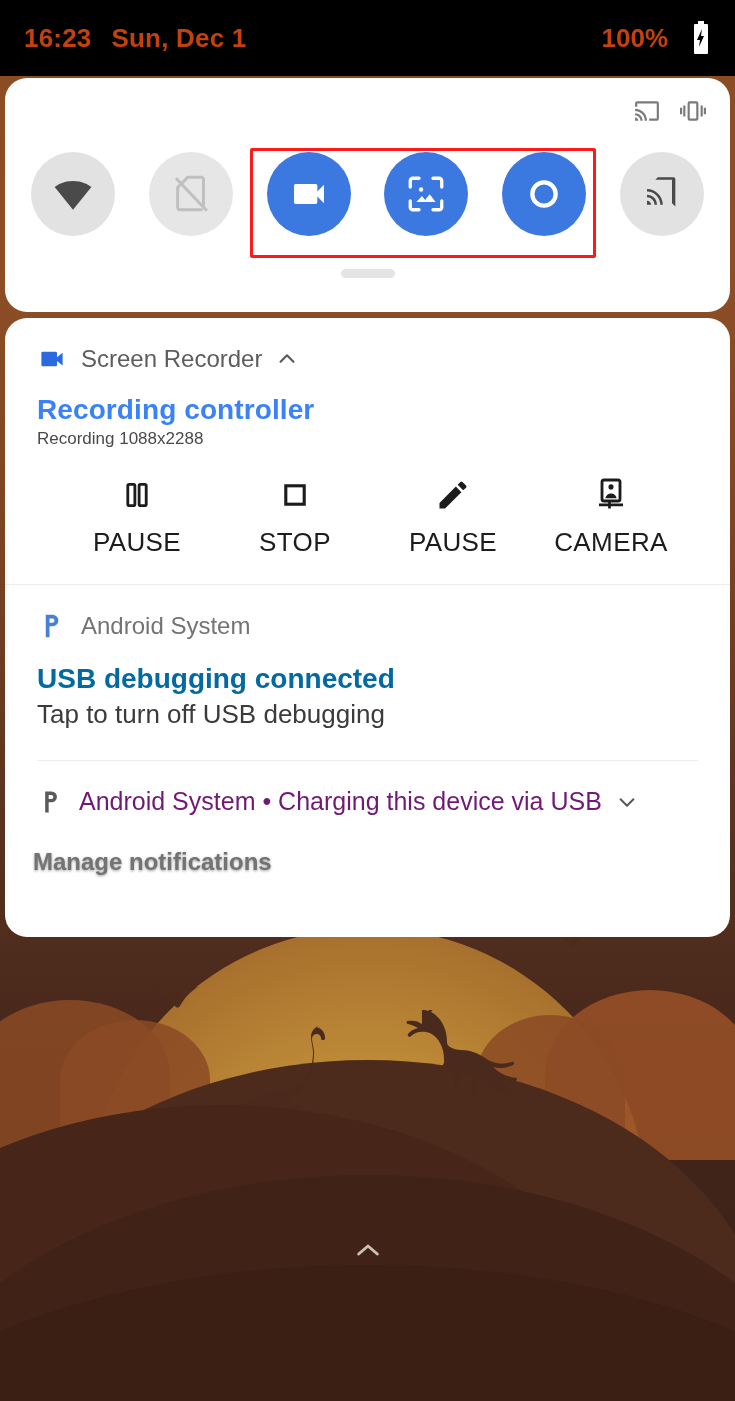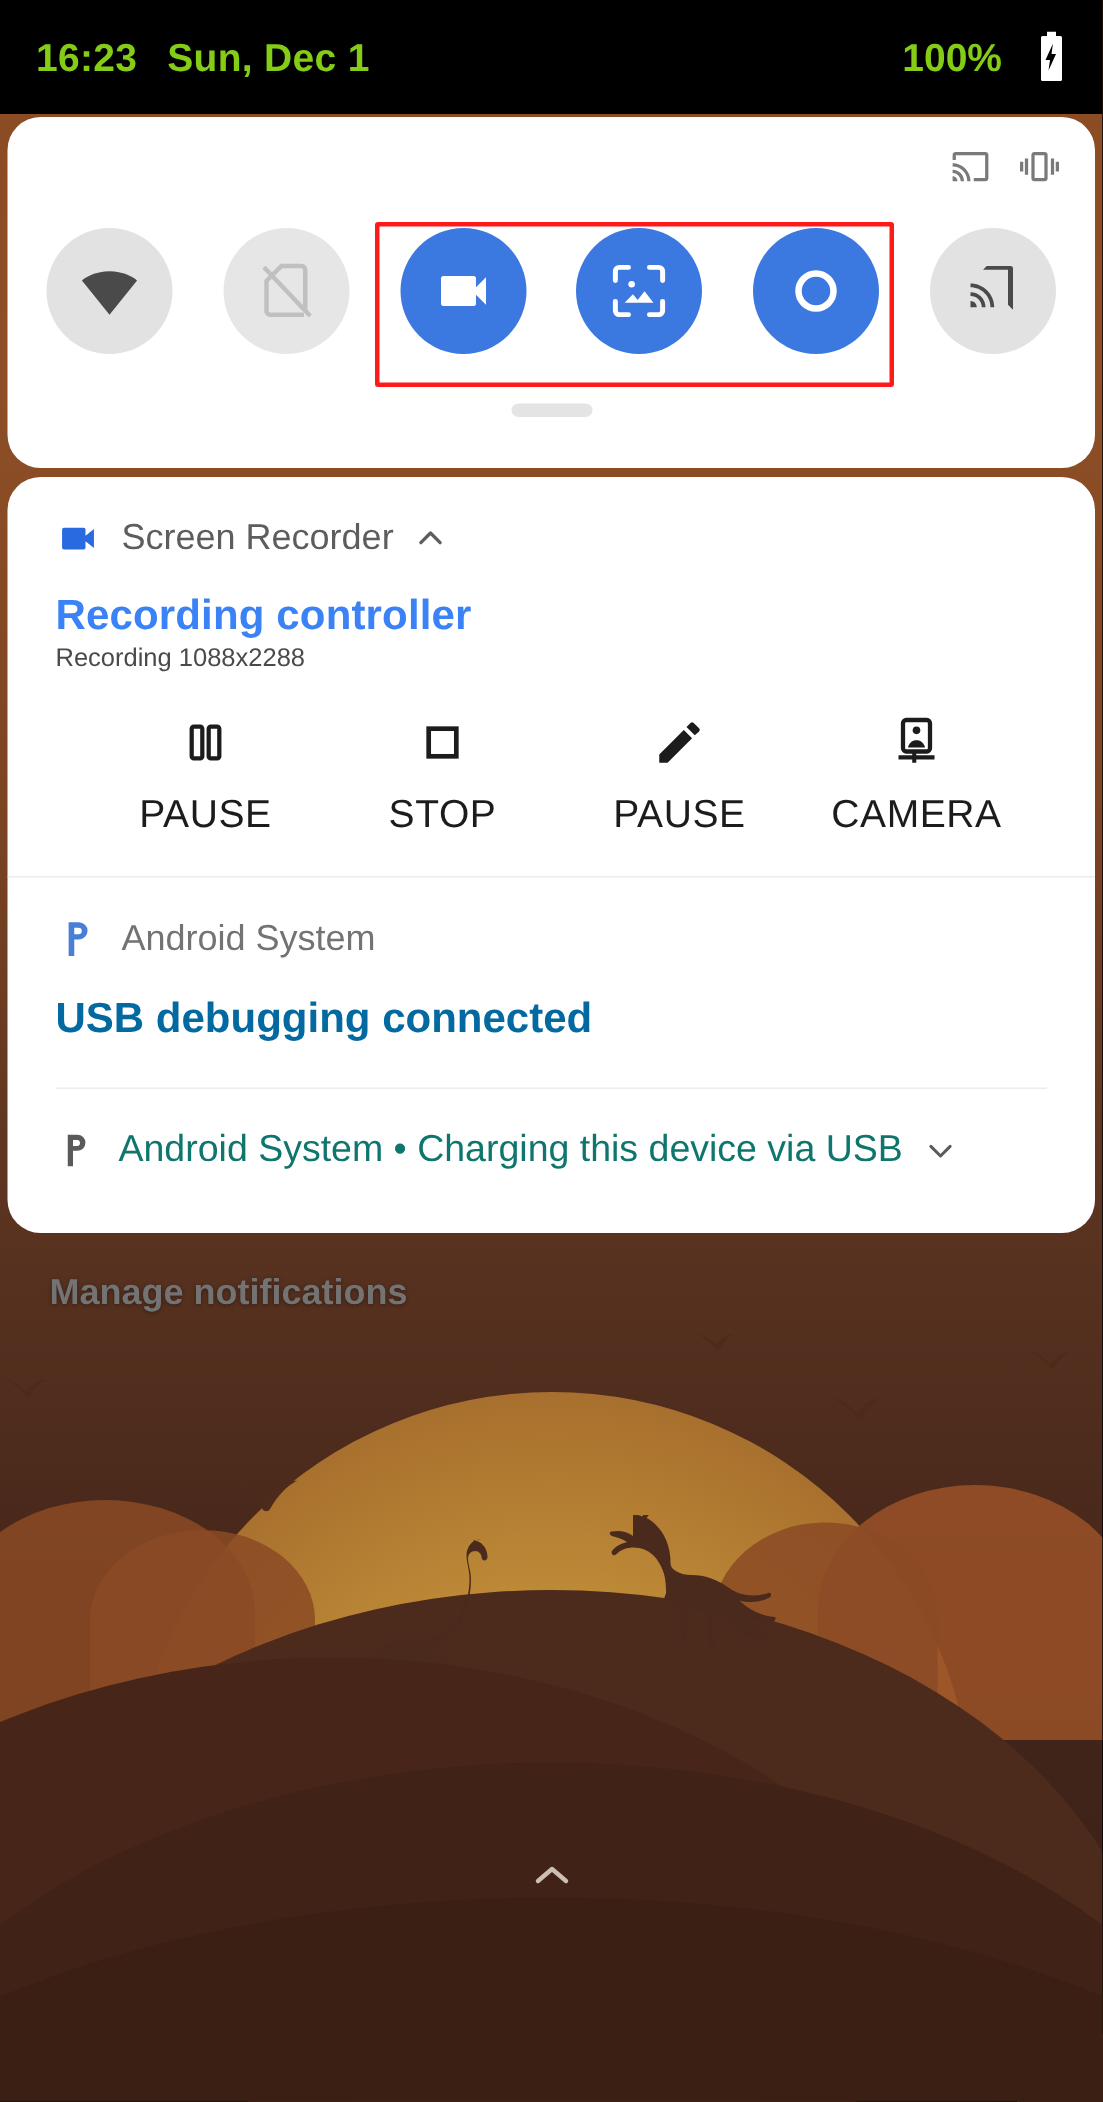--- a/index.html
+++ b/index.html
@@ -36,21 +36,21 @@
   .h2 { top:1105px; height:320px; background:#472619; left:-30%; width:120%; }
   .h3 { top:1175px; height:300px; background:#402217; left:-15%; width:130%; }
   .h4 { top:1265px; height:260px; background:#3b1f15; left:-25%; width:150%; }
 
   .dino { position:absolute; }
   .bird { position:absolute; }
 
   
   #status-bar {
     position:absolute; left:0; top:0; width:735px; height:76px;
-    background:#000; color:#84cc16;
+    background:#000; color:#c2410c;
     display:flex; align-items:center; justify-content:space-between;
     padding:0 24px;
   }
   #status-left { display:flex; align-items:center; gap:20px; }
   #status-left span { font-size:26px; font-weight:bold; letter-spacing:.2px; }
   #status-right { display:flex; align-items:center; gap:23px; }
   #battery-pct { font-size:26px; font-weight:bold; }
 
   
   #qs-panel {
@@ -77,21 +77,21 @@
     position:absolute; left:50%; transform:translateX(-50%); bottom:34px;
     width:54px; height:9px; border-radius:5px; background:#e4e4e4;
   }
   #qs-highlight {
     position:absolute; left:250px; top:148px; width:346px; height:110px;
     border:3px solid #ff1a1a; border-radius:2px; pointer-events:none;
   }
 
   
   #notif-card {
-    position:absolute; left:5px; top:318px; width:725px; height:504px;
+    position:absolute; left:5px; top:318px; width:725px; height:619px;
     background:#fff; border-radius:22px; overflow:hidden;
   }
   .notif { padding:0 32px; }
   .notif-header {
     display:flex; align-items:center; gap:14px; padding-top:26px;
   }
   .notif-app { font-size:24px; color:#5d5d5d; }
   .notif-app.blue { color:#737373; }
   .chev { width:22px; height:22px; flex:0 0 auto; }
 
@@ -107,21 +107,21 @@
   .action-label { font-size:26px; color:#1c1c1c; margin-top:8px; letter-spacing:.4px; }
 
   .divider { height:1px; background:#ececec; margin-top:26px; }
 
   .nt-title { font-size:28px; font-weight:bold; color:#0369a1; margin-top:22px; }
   .nt-body  { font-size:26px; color:#3b3b3b; margin-top:4px; }
 
   #notif-collapsed {
     display:flex; align-items:center; gap:14px; padding:26px 32px 0 32px;
   }
-  #notif-collapsed .txt { font-size:25px; color:#0f766e; }
+  #notif-collapsed .txt { font-size:25px; color:#701a75; }
 
   
   #manage-notifications {
     position:absolute; left:33px; top:848px;
     font-size:24px; font-weight:bold; color:#737373;
     text-shadow:0 1px 3px rgba(0,0,0,.4);
   }
   #collapse-handle {
     position:absolute; left:50%; top:1235px; transform:translateX(-50%);
     width:44px; height:30px;
@@ -311,20 +311,21 @@
   <div class="divider"></div>
 
   <div class="notif">
     <div class="notif-header">
       <svg width="30" height="30" viewBox="0 0 24 24">
         <path fill="#4a7fd6" d="M7 3h5.5a4.6 4.6 0 010 9.2H10V21H7V3zm3 3v3.4h2.3a1.7 1.7 0 000-3.4H10z"></path>
       </svg>
       <span class="notif-app blue">Android System</span>
     </div>
     <div class="nt-title">USB debugging connected</div>
+    <div class="nt-body">Tap to turn off USB debugging</div>
     <div class="divider" style="margin-top:30px;"></div>
   </div>
 
   <div id="notif-collapsed">
     <svg width="28" height="28" viewBox="0 0 24 24">
       <path fill="#5a5a5a" d="M7 3h5.5a4.6 4.6 0 010 9.2H10V21H7V3zm3 3v3.4h2.3a1.7 1.7 0 000-3.4H10z"></path>
     </svg>
     <span class="txt">Android System • Charging this device via USB</span>
     <svg class="chev" viewBox="0 0 24 24">
       <path fill="none" stroke="#5a5a5a" stroke-width="2.2" stroke-linecap="round" stroke-linejoin="round" d="M5 9l7 7 7-7"></path>

